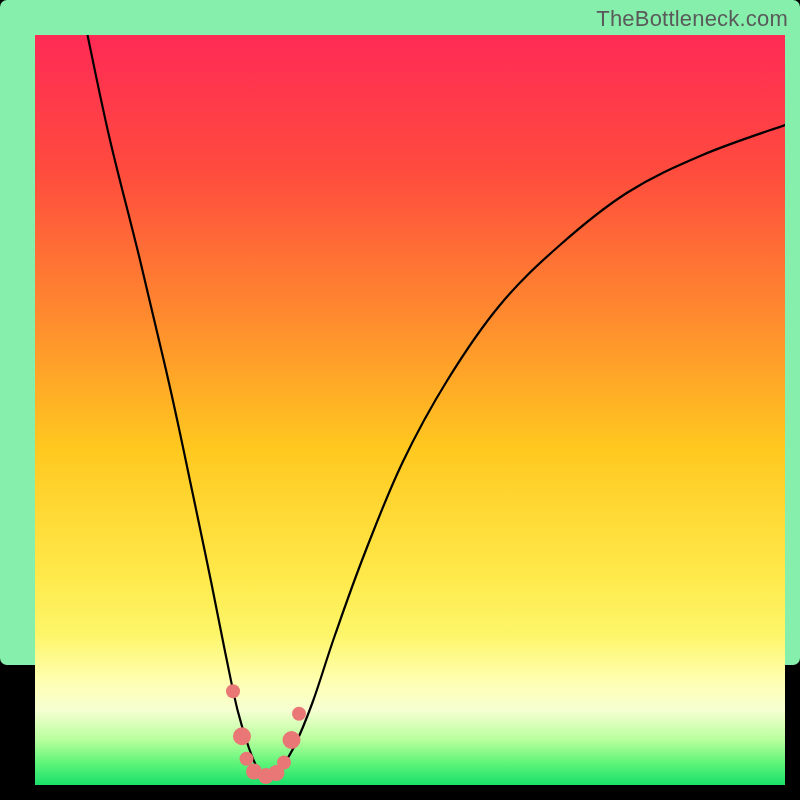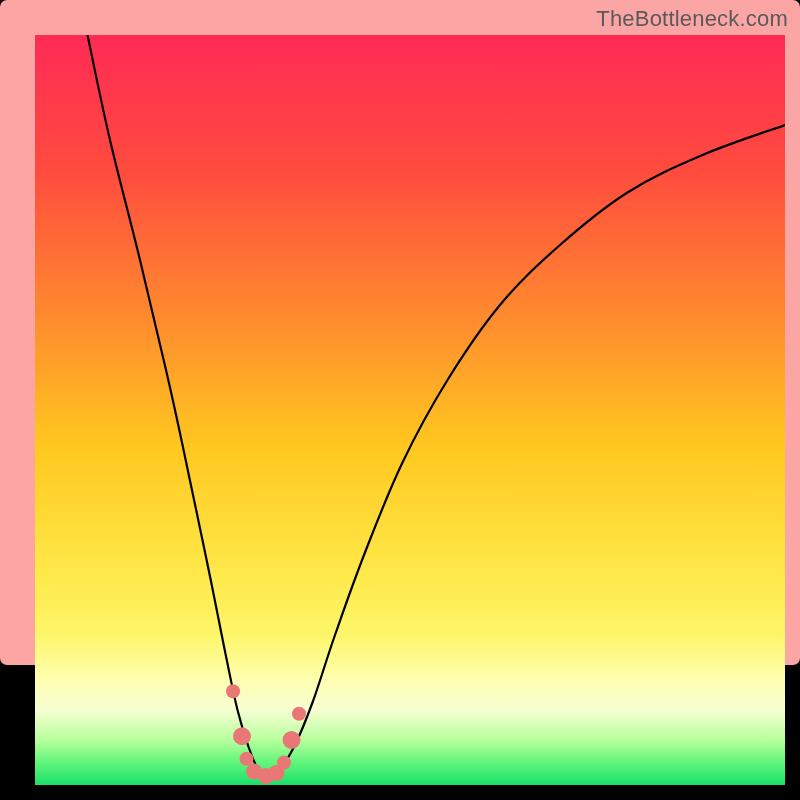--- a/index.html
+++ b/index.html
@@ -8,21 +8,21 @@
     width: 800px;
     height: 800px;
     overflow: hidden;
     background: #000;
     font-family: Arial, Helvetica, sans-serif;
   }
   .frame {
     position: absolute;
     left: 0; top: 0;
     width: 800px; height: 665px;
-    background: #fca5a5;
+    background: #86efac;
     border-radius: 7px;
   }
   .plot {
     position: absolute;
     left: 35px;
     top: 35px;
     width: 750px;
     height: 750px;
     overflow: hidden;
   }

